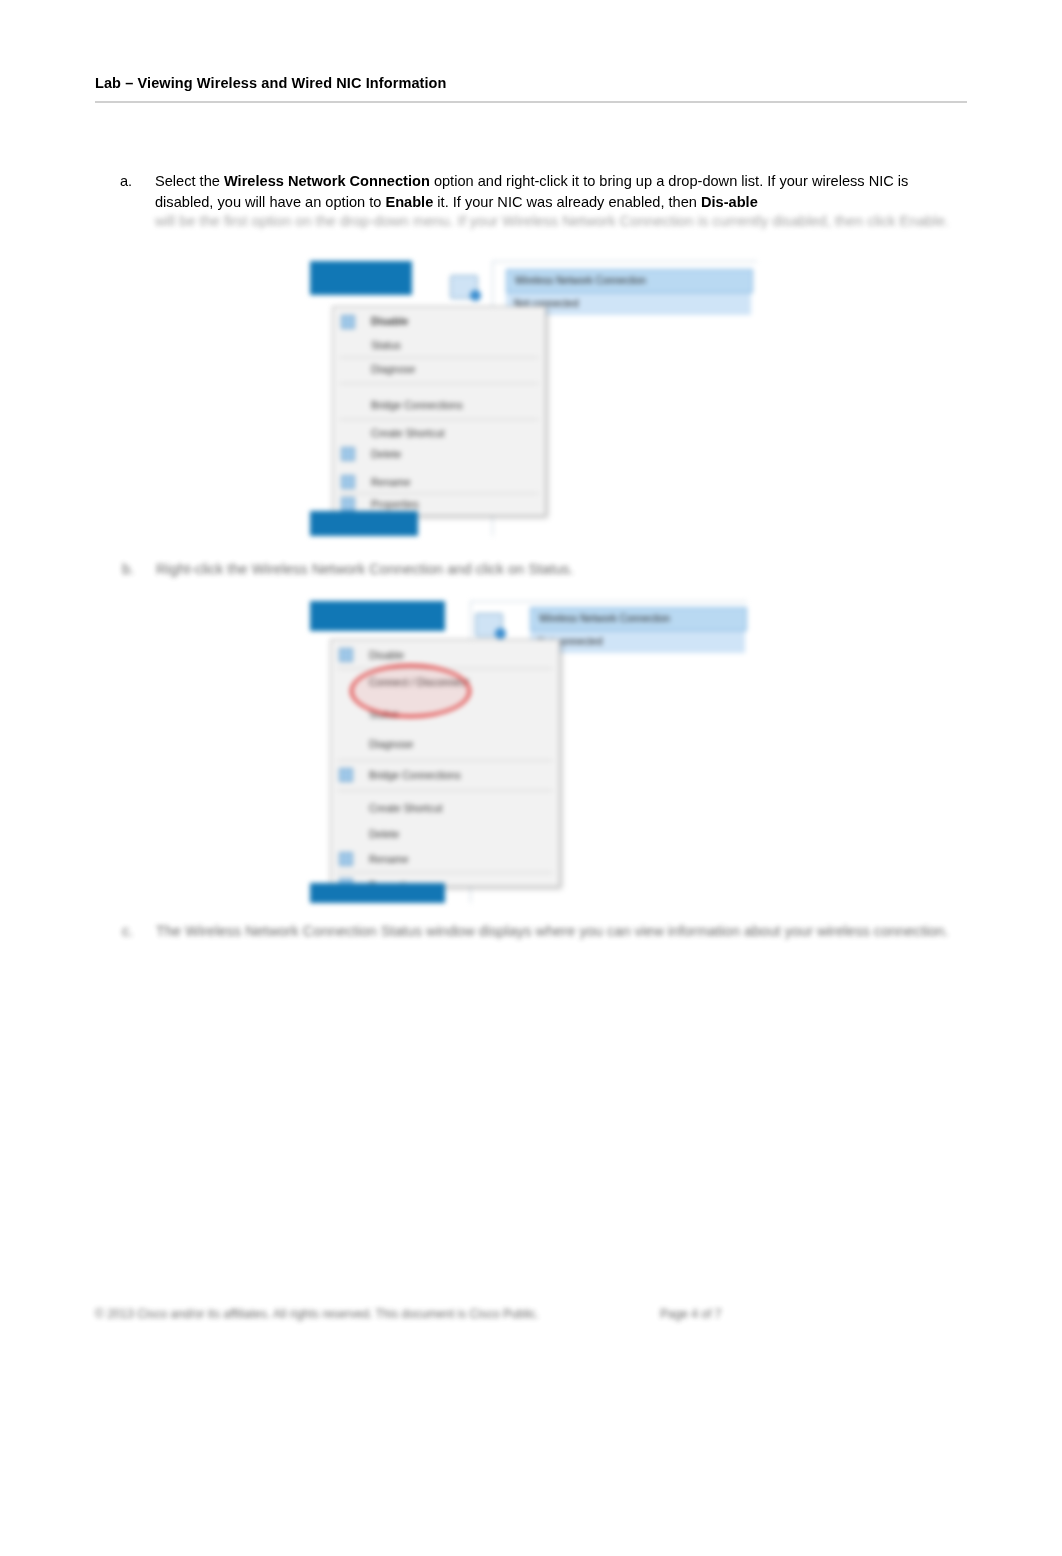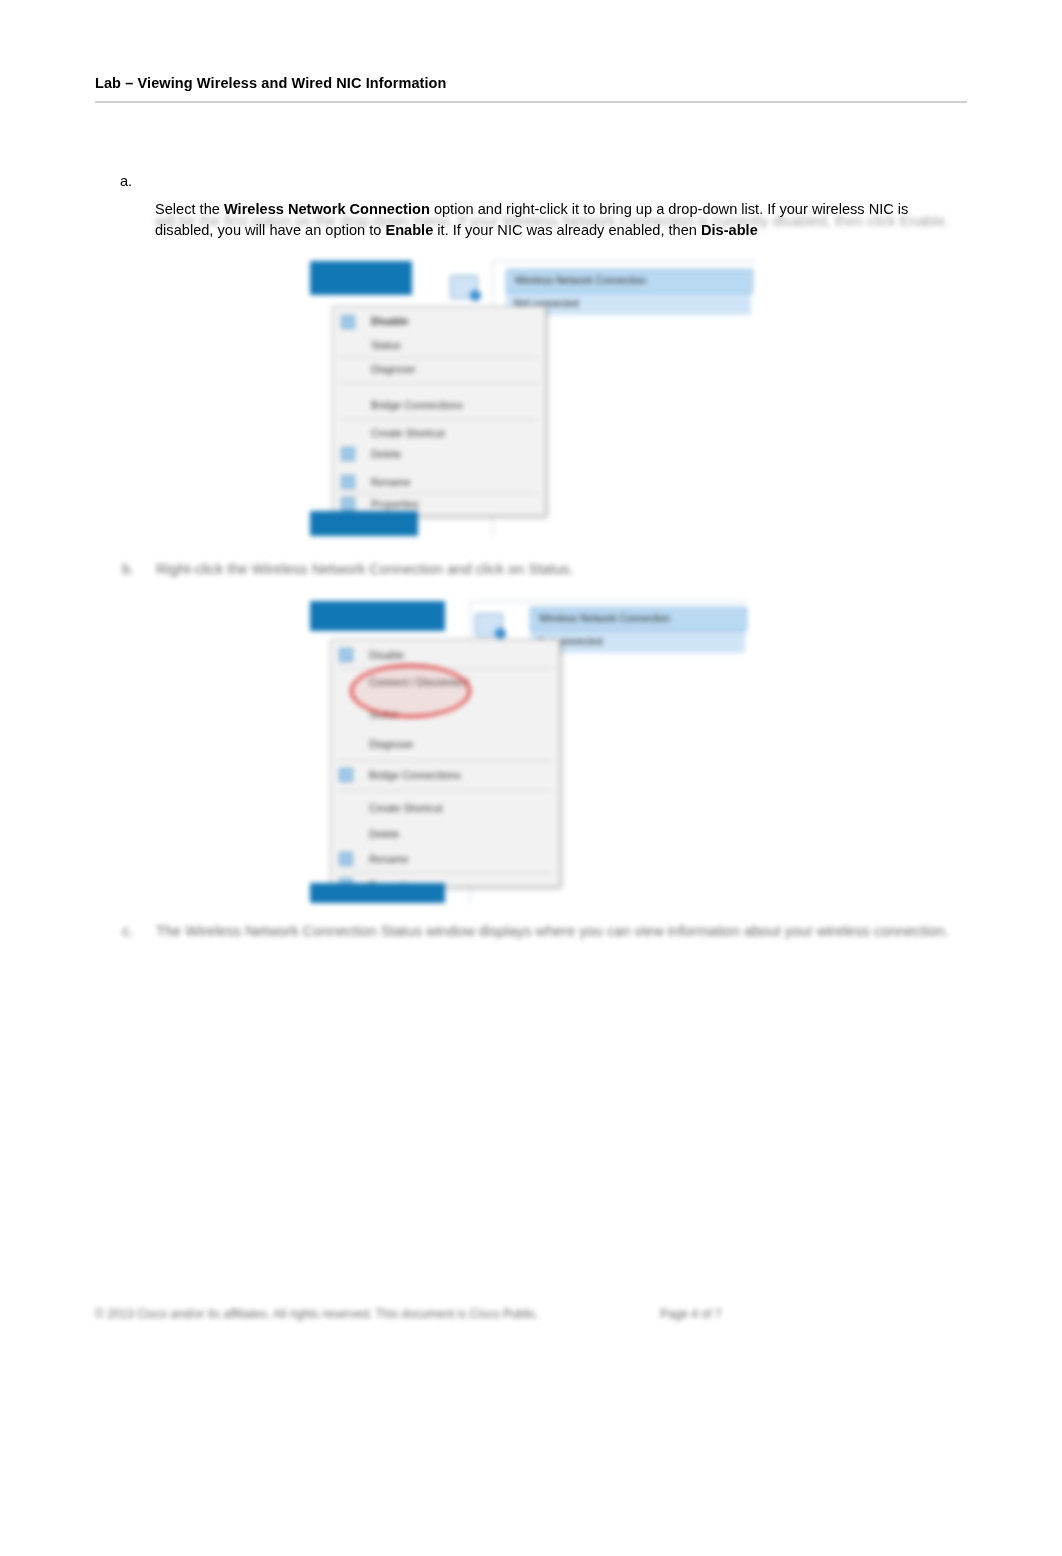--- a/index.html
+++ b/index.html
@@ -71,21 +71,20 @@
     line-height: 21px;
   }
   .item-a .marker {
     position: absolute;
     left: 0;
     top: 0;
     width: 32px;
   }
   .item-a .body {
     margin-left: 35px;
-    margin-top: 28px;
   }
   b { font-weight: bold; }
 
   
   .blur-para {
     position: absolute;
     left: 155px;
     top: 200px;
     width: 810px;
     font-size: 14.6px;

